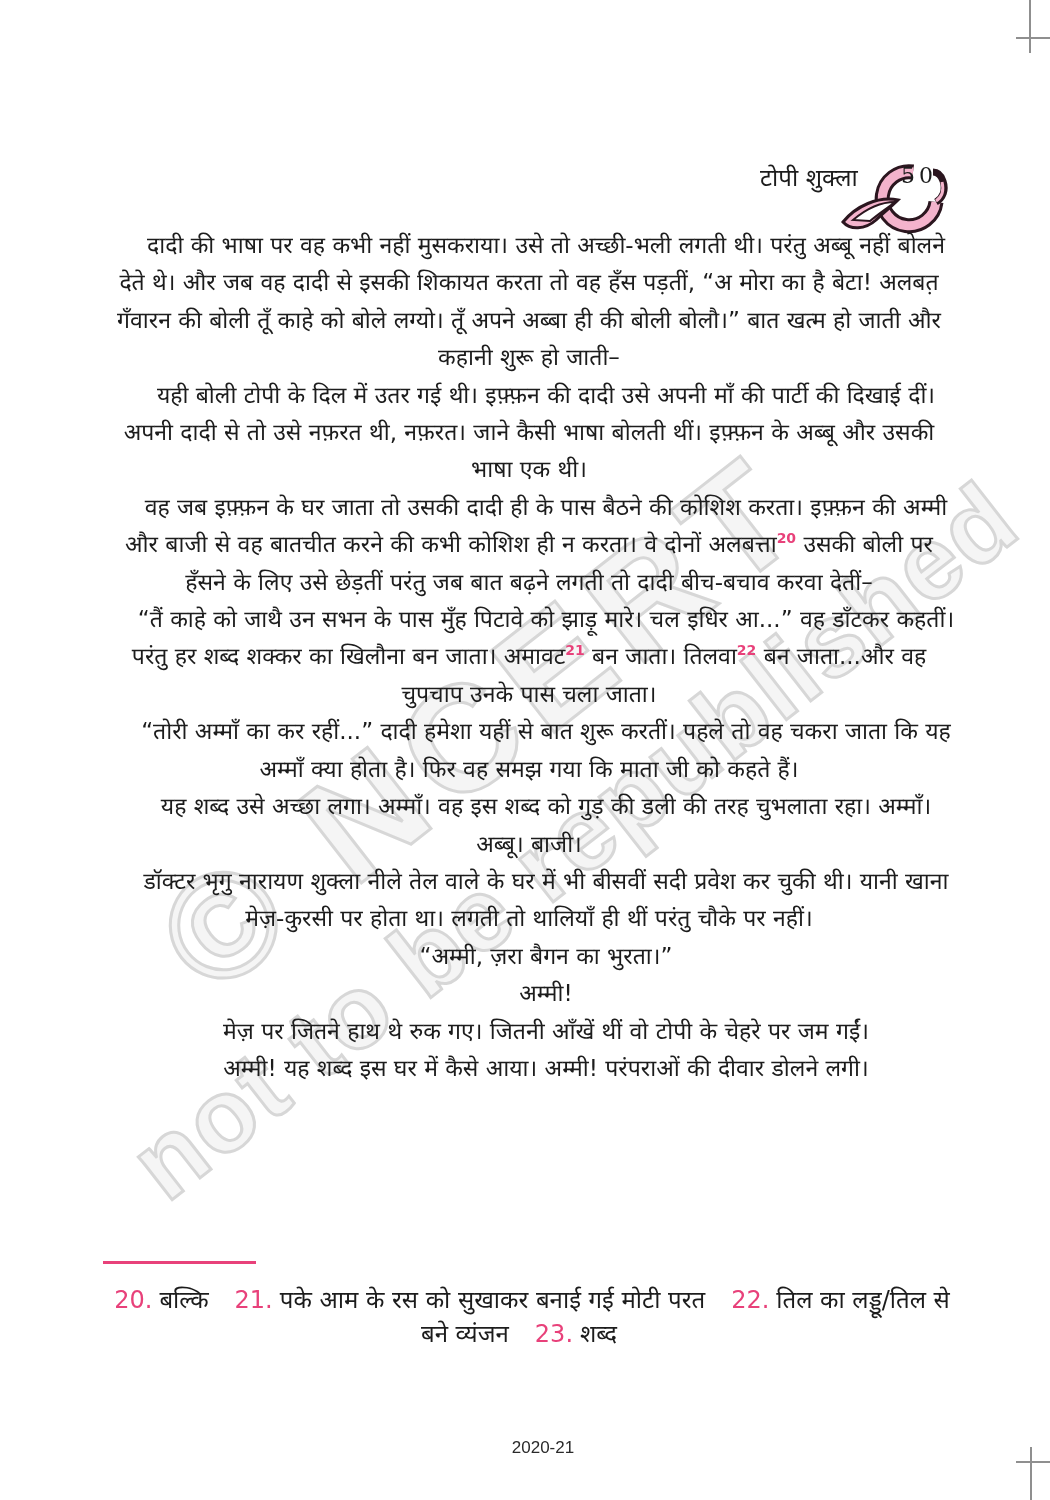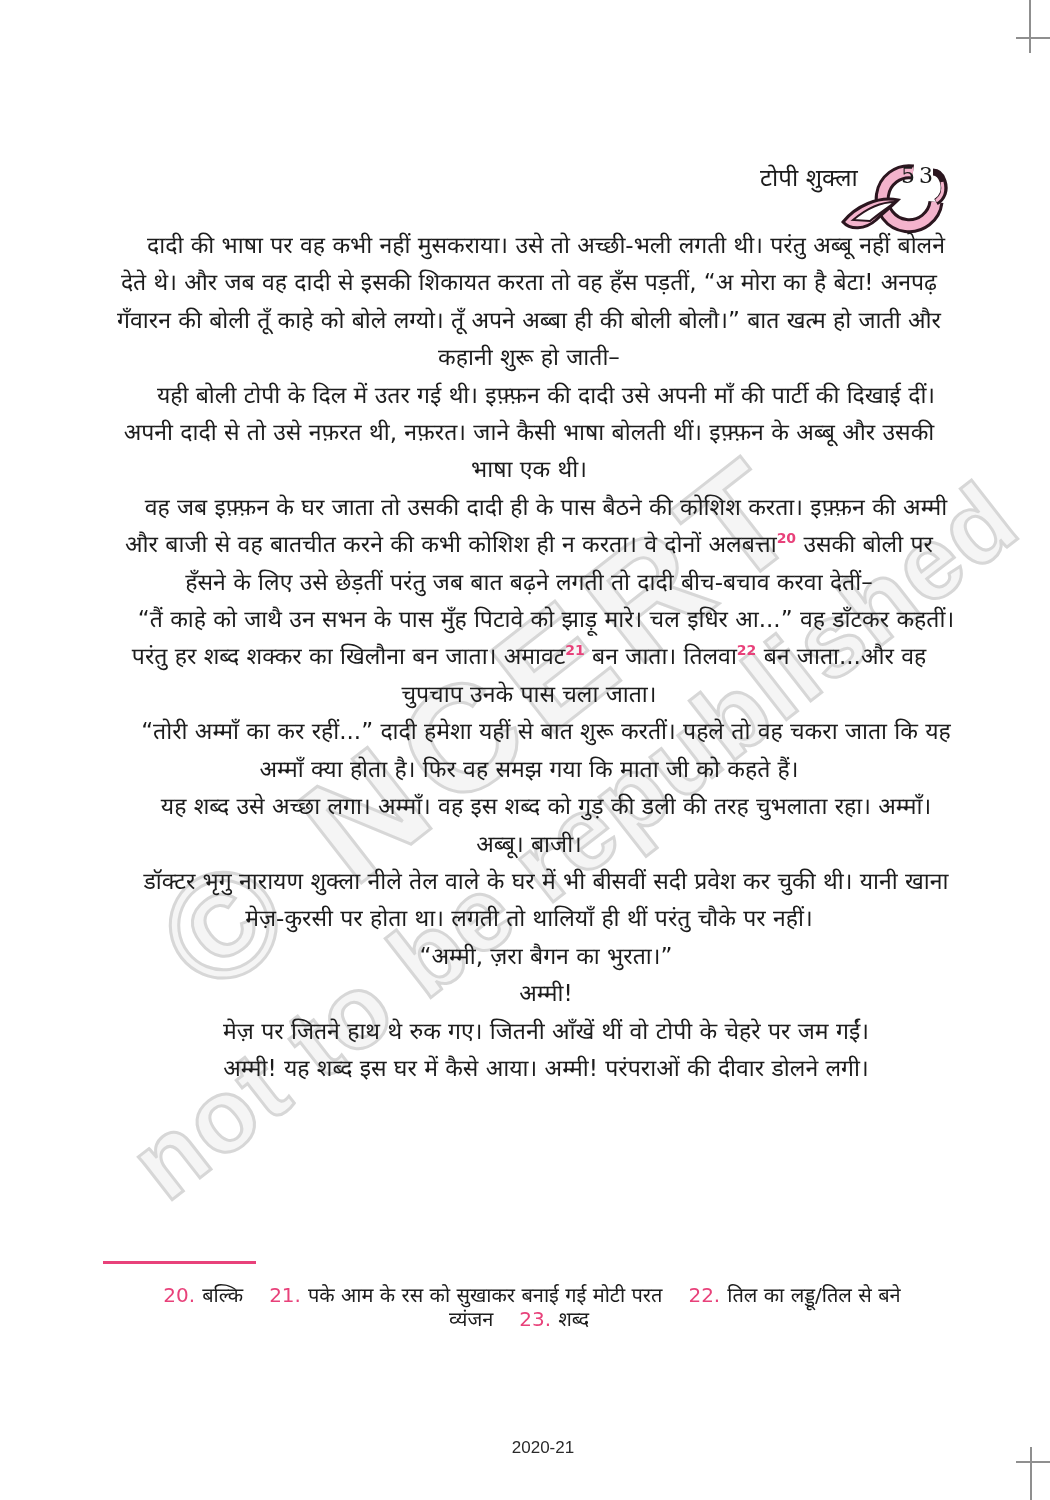--- a/index.html
+++ b/index.html
@@ -24,21 +24,21 @@
   }
   .para{margin:0;text-indent:34px;}
   .sup{
     color:#e8417a;font-size:14px;vertical-align:super;
     line-height:0;font-weight:bold;
   }
   
   .fn-sep{position:absolute;left:103px;top:1261px;width:153px;height:3px;background:#e8417a;}
   .footnotes{
     position:absolute;left:103px;top:1283px;width:858px;
-    font-size:20px;line-height:24px;text-align:justify;
+    font-size:24px;line-height:34px;text-align:justify;
   }
   .fn-item{white-space:normal;margin-right:26px;}
   .fn-num{color:#e8417a;margin-right:7px;}
   
   .footer-year{
     position:absolute;top:1438px;left:0;width:1050px;text-align:center;
     font-size:17px;color:#2a2a2a;font-family:"Liberation Sans",sans-serif;padding-left:18px;
   }
   
   .watermark{
@@ -72,24 +72,24 @@
 
     <path d="M73,22 A27,27 0 1 0 96,52" fill="none" stroke="#2b161f" stroke-width="15"></path>
     <path d="M73,22 A27,27 0 1 0 96,52" fill="none" stroke="#f4b3cc" stroke-width="9"></path>
 
     <path d="M96,52 C103,48 106,40 103,31 C101,25 97,22 93,22" fill="none" stroke="#2b161f" stroke-width="7"></path>
     <path d="M96,51 C102,47 104,40 102,32" fill="none" stroke="#f4b3cc" stroke-width="3"></path>
 
     <path d="M3,72 C16,56 38,46 58,50 C50,58 42,64 36,70 C25,80 10,80 3,72 Z" fill="#f4b3cc" stroke="#2b161f" stroke-width="3"></path>
     <path d="M13,70 C26,59 40,52 55,52 C46,59 37,65 30,71 Z" fill="#ffffff" stroke="#2b161f" stroke-width="2"></path>
   </svg>
-  <div class="page-num">53</div>
+  <div class="page-num">50</div>
 
   <div class="body-text">
-      <p class="para"><span>दादी की भाषा पर वह कभी नहीं मुसकराया। उसे तो अच्छी-भली लगती थी। परंतु अब्बू नहीं बोलने देते थे। और जब वह दादी से इसकी शिकायत करता तो वह हँस पड़तीं, “अ मोरा का है बेटा! अनपढ़ गँवारन की बोली तूँ काहे को बोले लग्यो। तूँ अपने अब्बा ही की बोली बोलौ।” बात खत्म हो जाती और कहानी शुरू हो जाती–</span></p>
+      <p class="para"><span>दादी की भाषा पर वह कभी नहीं मुसकराया। उसे तो अच्छी-भली लगती थी। परंतु अब्बू नहीं बोलने देते थे। और जब वह दादी से इसकी शिकायत करता तो वह हँस पड़तीं, “अ मोरा का है बेटा! अलबत़ गँवारन की बोली तूँ काहे को बोले लग्यो। तूँ अपने अब्बा ही की बोली बोलौ।” बात खत्म हो जाती और कहानी शुरू हो जाती–</span></p>
       <p class="para"><span>यही बोली टोपी के दिल में उतर गई थी। इफ़्फ़न की दादी उसे अपनी माँ की पार्टी की दिखाई दीं। अपनी दादी से तो उसे नफ़रत थी, नफ़रत। जाने कैसी भाषा बोलती थीं। इफ़्फ़न के अब्बू और उसकी भाषा एक थी।</span></p>
       <p class="para"><span>वह जब इफ़्फ़न के घर जाता तो उसकी दादी ही के पास बैठने की कोशिश करता। इफ़्फ़न की अम्मी और बाजी से वह बातचीत करने की कभी कोशिश ही न करता। वे दोनों अलबत्ता</span><span class="sup">20</span><span> उसकी बोली पर हँसने के लिए उसे छेड़तीं परंतु जब बात बढ़ने लगती तो दादी बीच-बचाव करवा देतीं–</span></p>
       <p class="para"><span>“तैं काहे को जाथै उन सभन के पास मुँह पिटावे को झाड़ू मारे। चल इधिर आ...” वह डाँटकर कहतीं। परंतु हर शब्द शक्कर का खिलौना बन जाता। अमावट</span><span class="sup">21</span><span> बन जाता। तिलवा</span><span class="sup">22</span><span> बन जाता...और वह चुपचाप उनके पास चला जाता।</span></p>
       <p class="para"><span>“तोरी अम्माँ का कर रहीं...” दादी हमेशा यहीं से बात शुरू करतीं। पहले तो वह चकरा जाता कि यह अम्माँ क्या होता है। फिर वह समझ गया कि माता जी को कहते हैं।</span></p>
       <p class="para"><span>यह शब्द उसे अच्छा लगा। अम्माँ। वह इस शब्द को गुड़ की डली की तरह चुभलाता रहा। अम्माँ। अब्बू। बाजी।</span></p>
       <p class="para"><span>डॉक्टर भृगु नारायण शुक्ला नीले तेल वाले के घर में भी बीसवीं सदी प्रवेश कर चुकी थी। यानी खाना मेज़-कुरसी पर होता था। लगती तो थालियाँ ही थीं परंतु चौके पर नहीं।</span></p>
       <p class="para"><span>“अम्मी, ज़रा बैगन का भुरता।”</span></p>
       <p class="para"><span>अम्मी!</span></p>
       <p class="para"><span>मेज़ पर जितने हाथ थे रुक गए। जितनी आँखें थीं वो टोपी के चेहरे पर जम गईं।</span></p>
       <p class="para"><span>अम्मी! यह शब्द इस घर में कैसे आया। अम्मी! परंपराओं की दीवार डोलने लगी।</span></p>

